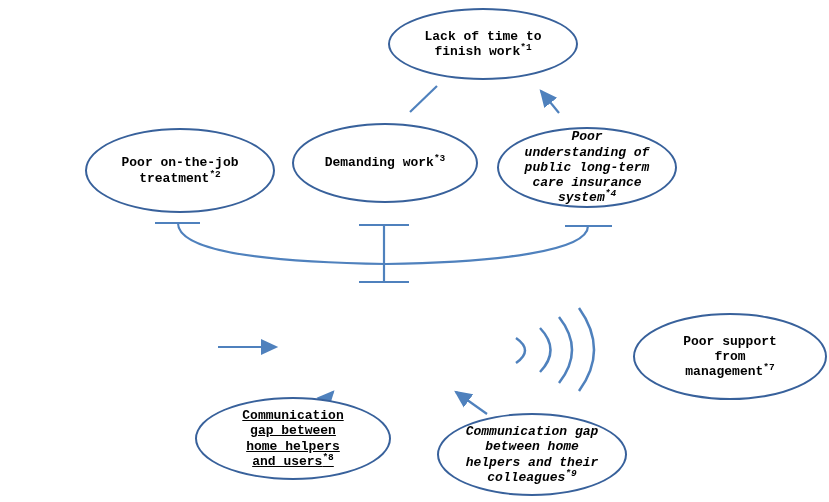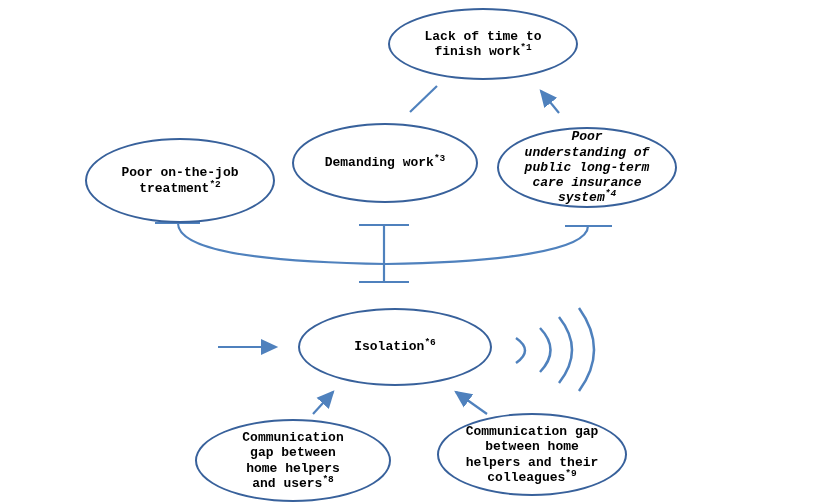--- a/index.html
+++ b/index.html
@@ -28,28 +28,28 @@
     padding:0 4px;
   }
   .node-text span{white-space:pre-line;}
   .node-text sup{
     font-size:9.5px;
     line-height:0;
     vertical-align:super;
     font-weight:bold;
   }
   .n-lack          {left:388px;top:8px;  width:190px;height:72px;}
-  .n-treatment     {left:85px; top:138px;width:190px;height:85px;}
+  .n-treatment     {left:85px; top:128px;width:190px;height:85px;}
   .n-demanding     {left:292px;top:123px;width:186px;height:80px;font-family:Liberation Mono, monospace;}
   .n-understanding {left:497px;top:127px;width:180px;height:81px;font-style:italic;}
   .n-difficulty    {left:7px;  top:313px;width:188px;height:85px;}
   .n-isolation     {left:298px;top:308px;width:194px;height:78px;}
   .n-support       {left:633px;top:313px;width:194px;height:87px;}
-  .n-users         {left:195px;top:419px;width:196px;height:83px;}
-  .n-colleagues    {left:437px;top:413px;width:190px;height:83px;}
+  .n-users         {left:195px;top:397px;width:196px;height:83px;text-decoration:underline;}
+  .n-colleagues    {left:437px;top:413px;width:190px;height:83px;font-style:italic;}
 </style>
 </head>
 <body>
 
 <div class="canvas">
 
   <svg class="connector-layer" width="829" height="502" viewBox="0 0 829 502" xmlns="http://www.w3.org/2000/svg">
     <defs>
       <marker id="ah" viewBox="0 0 10 10" refX="8.2" refY="5" markerWidth="8.5" markerHeight="8.5" orient="auto">
         <path d="M0,0.6 L9.4,5 L0,9.4 z" fill="#4f81bd" stroke="none"></path>
@@ -100,24 +100,26 @@
 
   <div class="node n-understanding">
     <div class="node-text"><span>Poor
 understanding of
 public long-term
 care insurance
 system</span><sup>*4</sup></div>
   </div>
 
 
-  <div class="node n-isolation">
-    <div class="node-text"><span>Isolation</span><sup>*6</sup></div>
+
+  <div class="node n-support">
+    <div class="node-text"><span>Poor support
+from
+management</span><sup>*7</sup></div>
   </div>
-
 
   <div class="node n-users">
     <div class="node-text"><span>Communication
 gap between
 home helpers
 and users</span><sup>*8</sup></div>
   </div>
 
   <div class="node n-colleagues">
     <div class="node-text"><span>Communication gap

